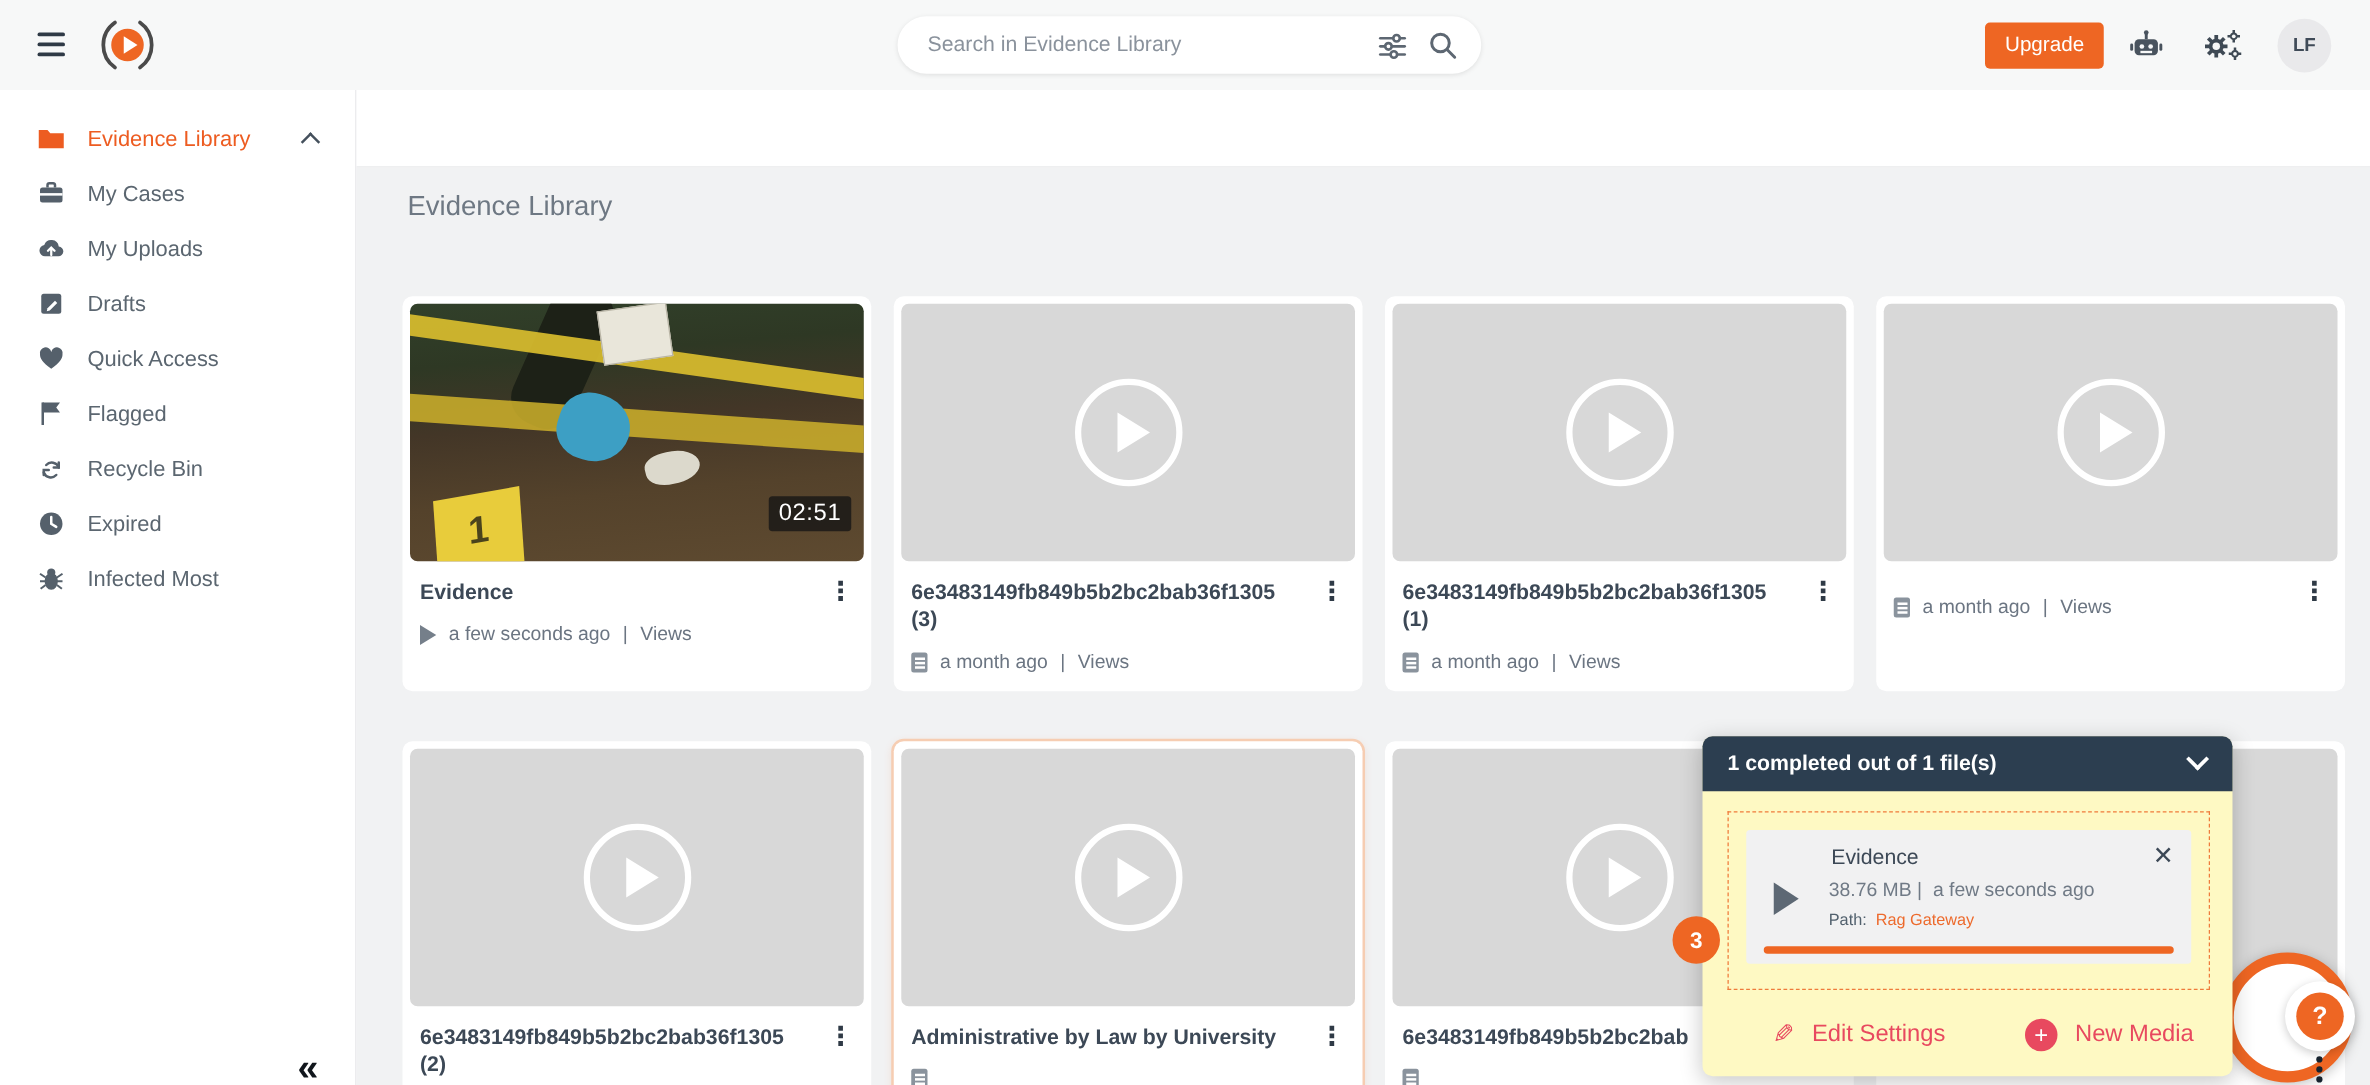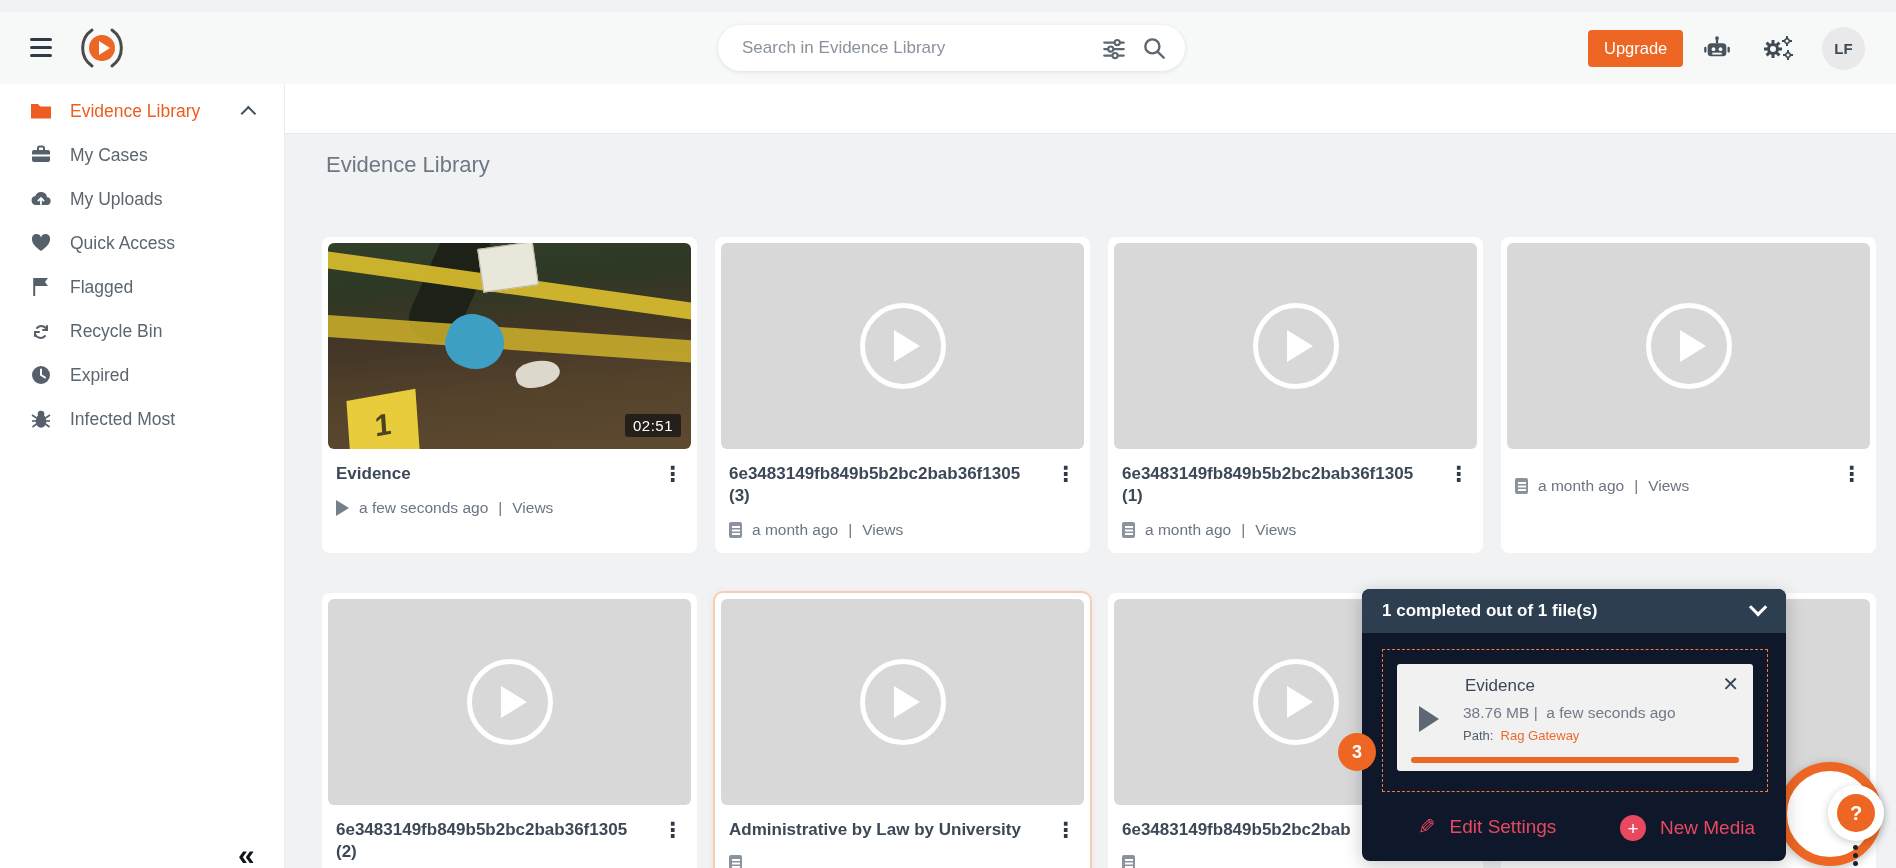--- a/index.html
+++ b/index.html
@@ -5,21 +5,21 @@
   :root{
     --accent:#ee6623; --navy:#2c3e50; --rose:#e8495f;
     --txt:#3f4b5a; --muted:#6e7a86; --icon:#505b66;
   }
   *{margin:0;padding:0;box-sizing:border-box;}
   html,body{width:1896px;height:868px;overflow:hidden;background:#f1f2f3;
     font-family:"Liberation Sans","DejaVu Sans",sans-serif;color:var(--txt);}
   .abs{position:absolute;}
 
   
-  #topbar{position:absolute;left:0;top:12px;width:1896px;height:72px;background:#f7f8f8;z-index:40;}
+  #topbar{position:absolute;left:0;top:0;width:1896px;height:72px;background:#f7f8f8;z-index:40;}
   #hamburger{position:absolute;left:30px;top:26px;width:24px;height:20px;cursor:pointer;}
   #hamburger span{display:block;width:22px;height:3.4px;background:#2f3a46;border-radius:2px;margin-bottom:4.4px;}
   #logo{position:absolute;left:78px;top:12px;width:48px;height:48px;}
   #search{position:absolute;left:718px;top:13px;width:467px;height:46px;background:#fff;border-radius:23px;
     box-shadow:0 1px 4px rgba(0,0,0,.10);display:flex;align-items:center;padding:0 18px 0 24px;}
   #search input{flex:1;border:none;outline:none;font-size:17px;color:#5a6470;background:transparent;
     font-family:"Liberation Sans","DejaVu Sans",sans-serif;}
   #search input::placeholder{color:#8a929c;}
   .sicon{width:26px;height:26px;margin-left:14px;flex:0 0 auto;}
   #upgrade{position:absolute;left:1588px;top:18px;height:37px;padding:0 16px;background:var(--accent);
@@ -56,22 +56,22 @@
   
   #page-title{position:absolute;left:326px;top:152px;font-size:22px;color:#6e7883;z-index:5;}
   #grid{position:absolute;left:322px;top:237px;width:1574px;display:flex;flex-wrap:wrap;
     column-gap:18px;row-gap:40px;z-index:5;}
   .card{width:375px;height:316px;background:#fff;border-radius:8px;position:relative;}
   .card.selected{box-shadow:0 0 0 2px #f6cdb2, 0 2px 8px rgba(238,102,35,.18);}
   .thumb{position:relative;margin:6px 6px 0;height:206px;border-radius:6px;overflow:hidden;background:#d8d8d8;}
   .playwrap{position:absolute;inset:0;display:flex;align-items:center;justify-content:center;}
   .playring{width:86px;height:86px;border:5px solid #fff;border-radius:50%;display:flex;align-items:center;justify-content:center;}
   .playtri{width:0;height:0;border-left:26px solid #fff;border-top:16px solid transparent;border-bottom:16px solid transparent;margin-left:8px;}
-  .duration{position:absolute;right:10px;bottom:12px;background:rgba(20,20,20,.78);color:#fff;
-    font-size:15px;padding:3px 8px;border-radius:3px;letter-spacing:.5px;}
+  .duration{position:absolute;right:10px;bottom:24px;background:rgba(20,20,20,.78);color:#fff;
+    font-size:19px;padding:3px 8px;border-radius:3px;letter-spacing:.5px;}
   .caption{padding:14px 18px 0 14px;position:relative;}
   .ctitle{font-size:17px;font-weight:bold;color:#3c4856;line-height:22px;max-width:300px;
     overflow:hidden;display:-webkit-box;-webkit-line-clamp:2;-webkit-box-orient:vertical;}
   .kebab{position:absolute;right:14px;top:14px;font-size:21px;font-weight:bold;color:#2f3a46;cursor:pointer;line-height:1;}
   .cmeta{display:flex;align-items:center;gap:10px;margin-top:14px;font-size:15.5px;color:#6b7582;}
   .meta-play{width:0;height:0;border-left:13px solid #757f8a;border-top:8px solid transparent;border-bottom:8px solid transparent;}
   .meta-doc{width:13px;height:16px;background:#8a939d;border-radius:2px;position:relative;}
   .meta-doc::after{content:"";position:absolute;left:2.5px;top:4px;width:8px;height:1.8px;background:#fff;
     box-shadow:0 3.5px 0 #fff,0 7px 0 #fff;}
 
@@ -81,21 +81,21 @@
   .photo .tape2{position:absolute;left:-30px;top:86px;width:460px;height:22px;background:#cfb22c;transform:rotate(4deg);opacity:.85;}
   .photo .arm{position:absolute;left:96px;top:-18px;width:52px;height:120px;background:#1d2117;transform:rotate(24deg);border-radius:22px;}
   .photo .glove{position:absolute;left:118px;top:72px;width:58px;height:54px;background:#3d9fc4;border-radius:48% 52% 55% 45%;transform:rotate(18deg);}
   .photo .paper{position:absolute;left:152px;top:2px;width:56px;height:44px;background:#e9e6da;transform:rotate(-8deg);border:1px solid #b9b5a6;}
   .photo .marker{position:absolute;left:20px;bottom:-6px;width:70px;height:60px;background:#e8cc3b;
     transform:rotate(-10deg) skewX(-6deg);display:flex;align-items:center;justify-content:center;
     font-size:30px;font-weight:bold;color:#4a431c;}
   .photo .litter{position:absolute;left:188px;top:118px;width:44px;height:26px;background:#dcd9cc;border-radius:40% 60% 50% 50%;transform:rotate(-14deg);}
 
   
-  #panel{position:absolute;left:1362px;top:589px;width:424px;height:272px;background:#0f172a;border-radius:8px;
+  #panel{position:absolute;left:1362px;top:589px;width:424px;height:272px;background:#fef9c3;border-radius:8px;
     box-shadow:0 4px 18px rgba(0,0,0,.22);z-index:60;}
   #panel-header{height:44px;background:var(--navy);border-radius:8px 8px 0 0;display:flex;align-items:center;
     padding:0 20px;color:#fff;font-size:17px;font-weight:bold;}
   #panel-chevron{margin-left:auto;width:13px;height:13px;border-left:3.5px solid #fff;border-bottom:3.5px solid #fff;
     transform:rotate(-45deg) translate(2px,-4px);cursor:pointer;}
   #dashed{position:absolute;left:20px;top:60px;right:18px;height:143px;border:1px dashed #ef7b3b;}
   #fileitem{position:absolute;left:14px;top:14px;right:14px;height:107px;background:#f1f1f2;border-radius:3px;}
   #fi-play{position:absolute;left:22px;top:42px;width:0;height:0;border-left:20px solid #5d6874;
     border-top:13px solid transparent;border-bottom:13px solid transparent;}
   #fi-name{position:absolute;left:68px;top:12px;font-size:17px;color:#3c4856;}
@@ -218,20 +218,27 @@
       </div>
       <div class="side-item">
         <span class="si"><svg viewBox="0 0 22 22" fill="#55606b">
             <path d="M6 17 a4.5 4.5 0 0 1-.6-8.95 A6 6 0 0 1 17 9.2 A3.8 3.8 0 0 1 16.5 17 Z"></path>
             <path d="M11 16 V10.5 M8.4 12.6 L11 10 l2.6 2.6" stroke="#fff" stroke-width="1.8" fill="none" stroke-linecap="round"></path>
           </svg></span>
         <span>My Uploads</span>
       </div>
       <div class="side-item">
         <span class="si"><svg viewBox="0 0 22 22" fill="#55606b">
+            <rect x="3" y="3" width="16" height="16" rx="2"></rect>
+            <path d="M8 14.5 l6-6 1.8 1.8 -6 6 -2.4 .6 Z" fill="#fff"></path>
+          </svg></span>
+        <span>Drafts</span>
+      </div>
+      <div class="side-item">
+        <span class="si"><svg viewBox="0 0 22 22" fill="#55606b">
             <path d="M11 19 C4 14 2 10.5 2 7.5 A4.5 4.5 0 0 1 11 5.5 A4.5 4.5 0 0 1 20 7.5 C20 10.5 18 14 11 19 Z"></path>
           </svg></span>
         <span>Quick Access</span>
       </div>
       <div class="side-item">
         <span class="si"><svg viewBox="0 0 22 22" fill="#55606b">
             <path d="M4 2 h14 l-3 4 3 4 H4 Z"></path>
             <rect x="3.2" y="2" width="2" height="18"></rect>
           </svg></span>
         <span>Flagged</span>

